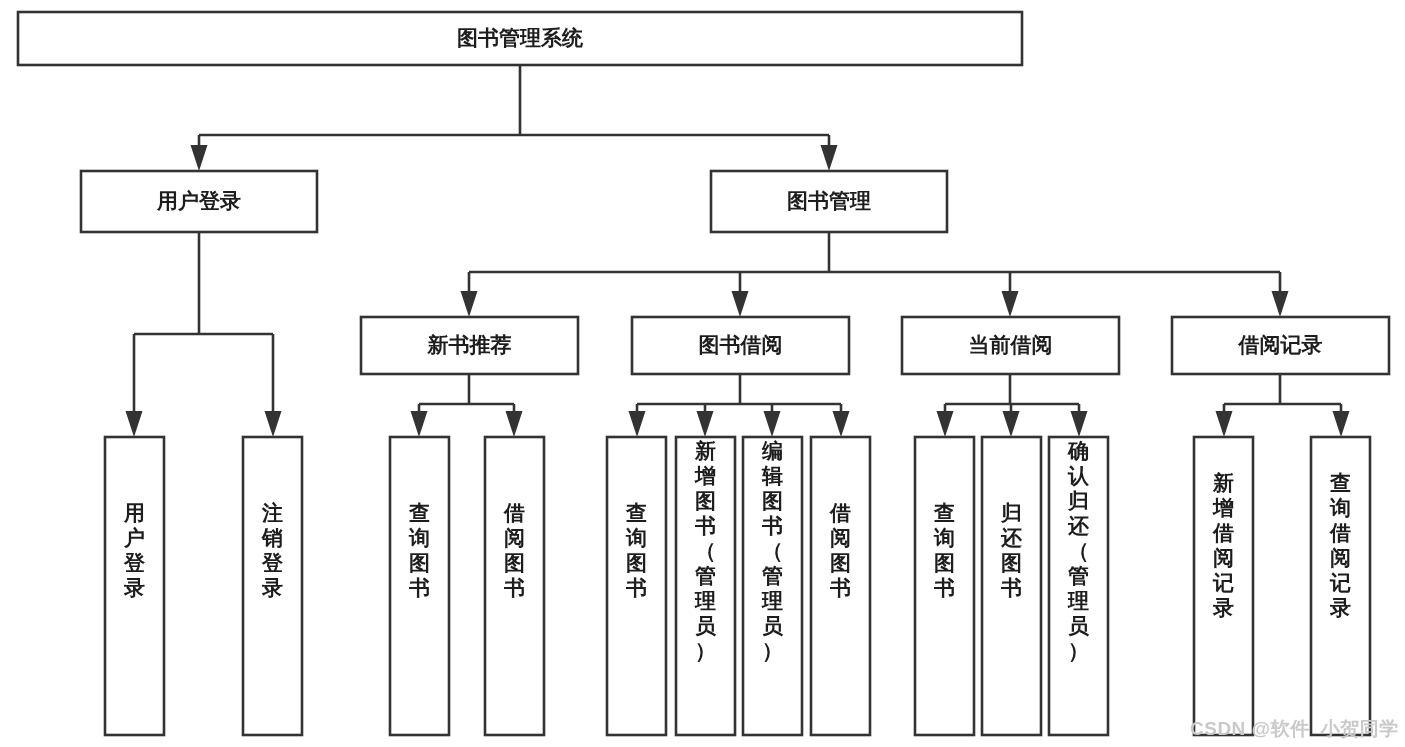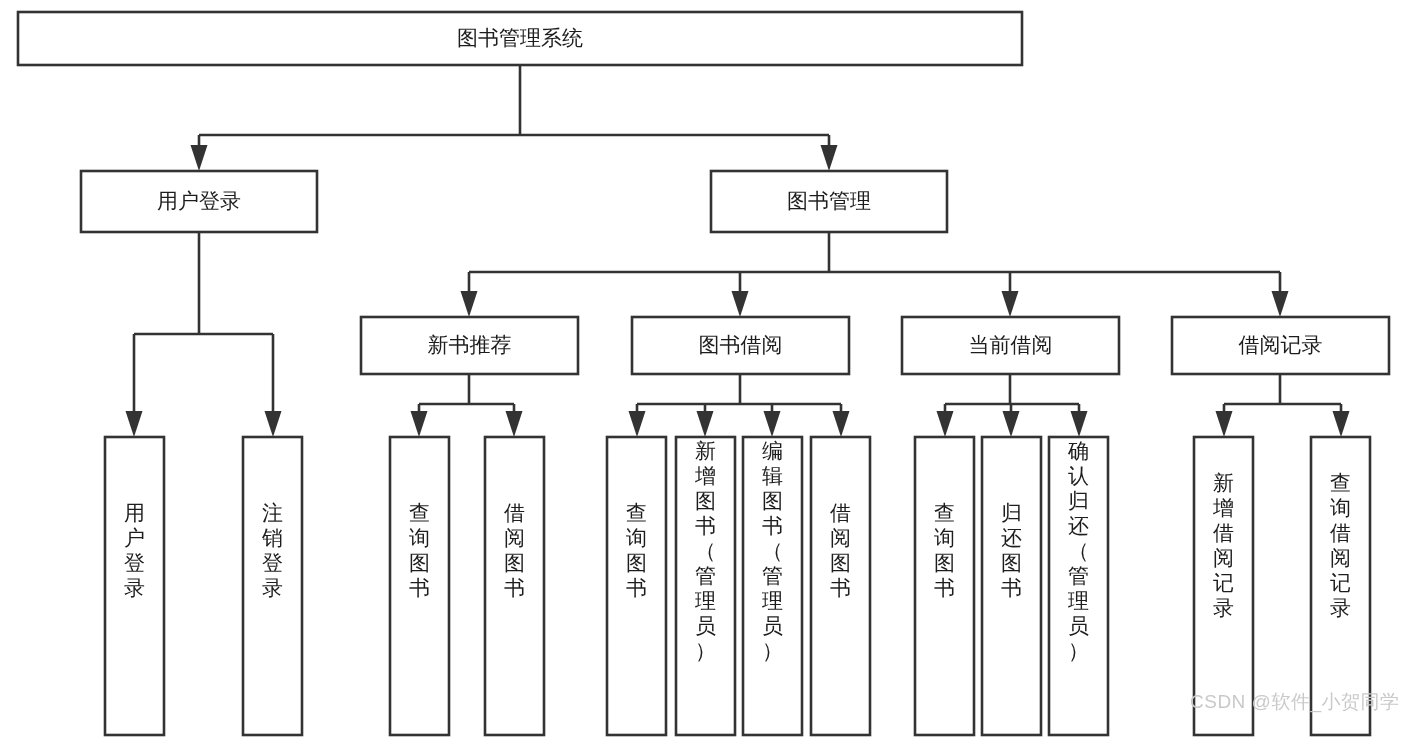--- a/index.html
+++ b/index.html
@@ -11,20 +11,21 @@
     width: 1405px;
     height: 747px;
     font-family: "Liberation Sans", "DejaVu Sans", sans-serif;
     overflow: hidden;
     position: relative;
   }
   #diagram-root {
     position: relative;
     width: 1405px;
     height: 660px;
+    font-weight: bold;
   }
   svg.diagram-canvas {
     position: absolute;
     top: 0;
     left: 0;
     width: 1405px;
     height: 747px;
     display: block;
   }
   .node-box {
@@ -216,14 +217,14 @@
         <g>
           <rect class="node-box" x="1194" y="437" width="59" height="298"></rect>
           <text class="node-label-vertical" x="1223.5" y="490"><tspan x="1223.5" dy="0">新</tspan><tspan x="1223.5" dy="25">增</tspan><tspan x="1223.5" dy="25">借</tspan><tspan x="1223.5" dy="25">阅</tspan><tspan x="1223.5" dy="25">记</tspan><tspan x="1223.5" dy="25">录</tspan></text>
         </g>
         <g>
           <rect class="node-box" x="1311" y="437" width="59" height="298"></rect>
           <text class="node-label-vertical" x="1340.5" y="490"><tspan x="1340.5" dy="0">查</tspan><tspan x="1340.5" dy="25">询</tspan><tspan x="1340.5" dy="25">借</tspan><tspan x="1340.5" dy="25">阅</tspan><tspan x="1340.5" dy="25">记</tspan><tspan x="1340.5" dy="25">录</tspan></text>
         </g>
       </g>
   </svg>
-  <div class="watermark-text" style="left: 1190px; top: 689px;">CSDN @软件_小贺同学</div>
+  <div class="watermark-text" style="left: 1190px; top: 716px;">CSDN @软件_小贺同学</div>
 </div>
 
 </body></html>

